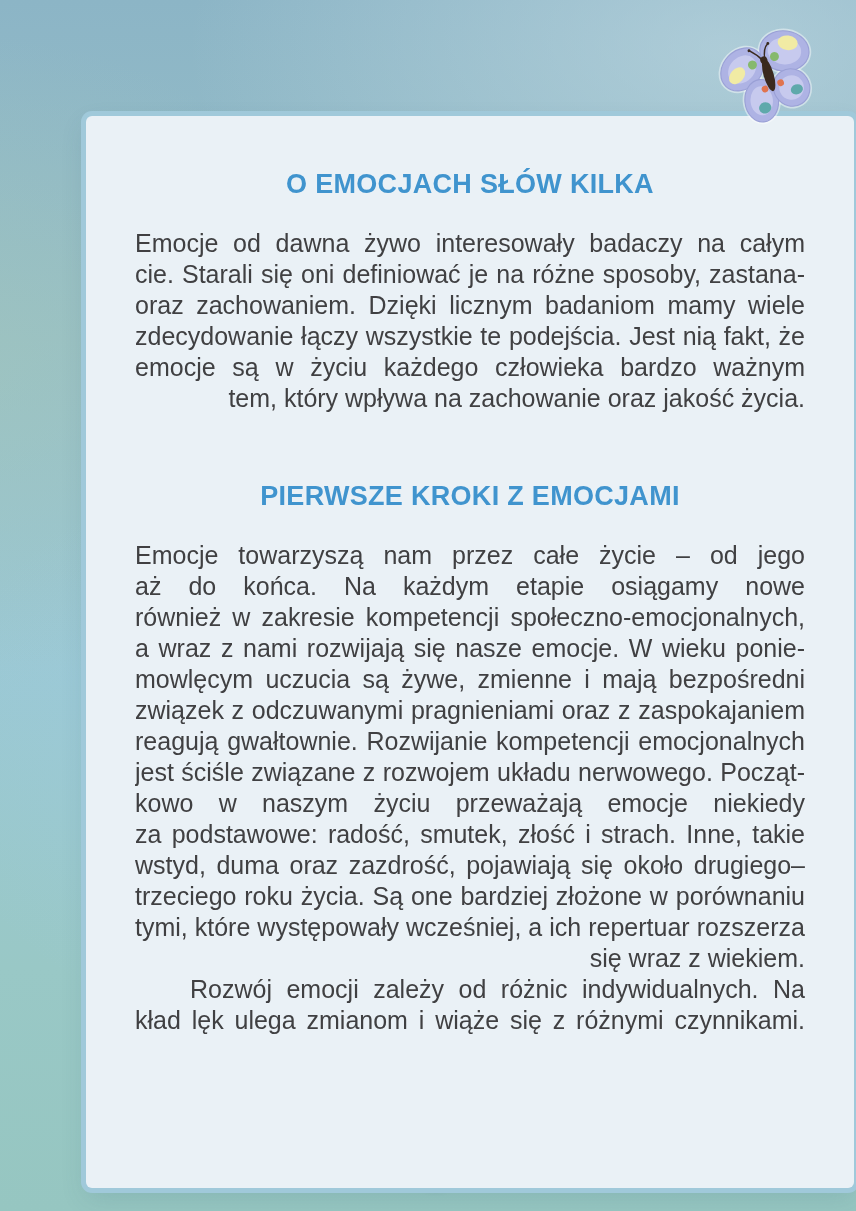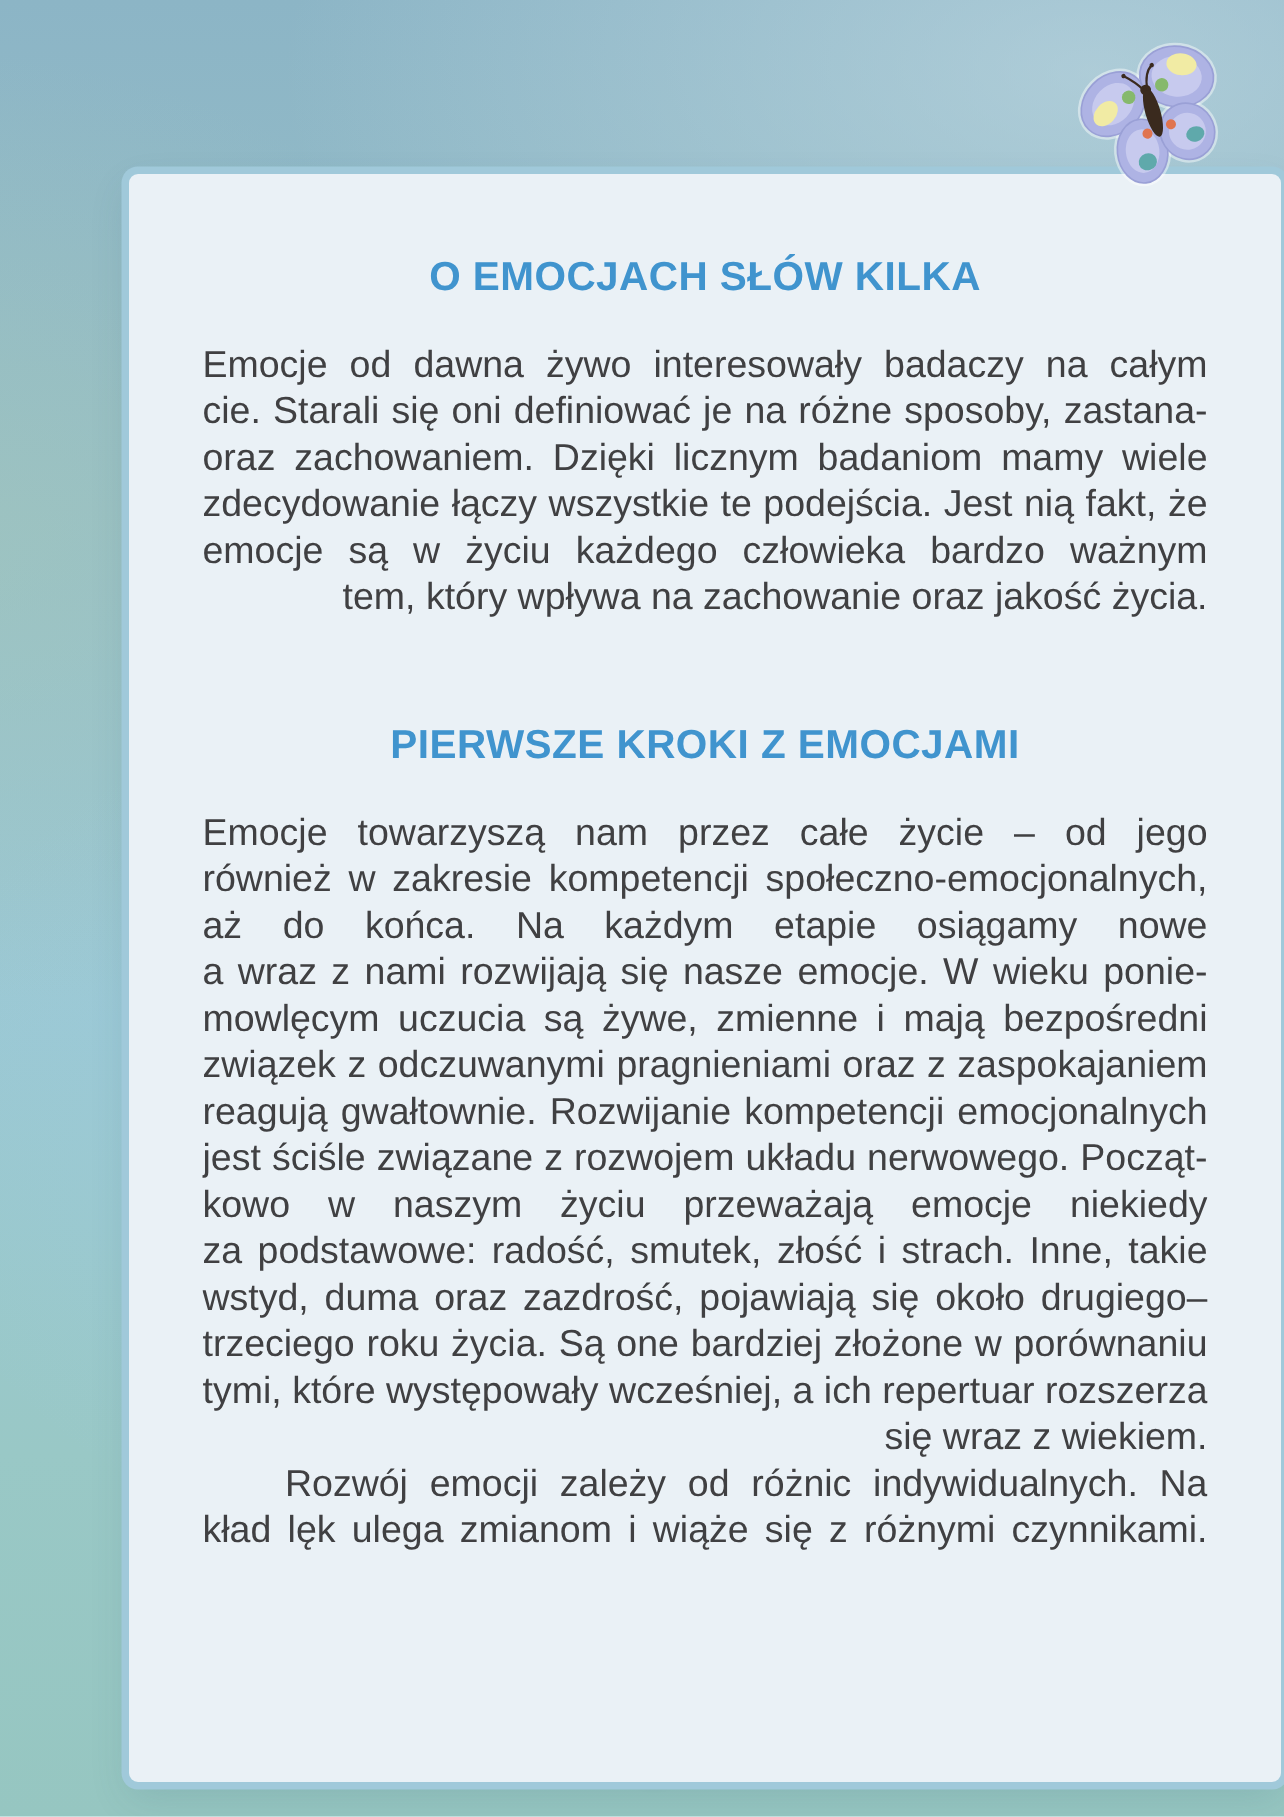--- a/index.html
+++ b/index.html
@@ -98,22 +98,22 @@
             <div class="line">oraz zachowaniem. Dzięki licznym badaniom mamy wiele defi-</div>
             <div class="line">zdecydowanie łączy wszystkie te podejścia. Jest nią fakt, że</div>
             <div class="line">emocje są w życiu każdego człowieka bardzo ważnym aspek-</div>
             <div class="line para-end">tem, który wpływa na zachowanie oraz jakość życia.</div>
           </div>
         </section>
         <section class="section">
           <h2 class="heading">PIERWSZE KROKI Z EMOCJAMI</h2>
           <div class="paragraph">
             <div class="line">Emocje towarzyszą nam przez całe życie – od jego początku</div>
+            <div class="line">aż do końca. Na każdym etapie osiągamy nowe umiejętności</div>
             <div class="line">również w zakresie kompetencji społeczno-emocjonalnych,</div>
-            <div class="line">aż do końca. Na każdym etapie osiągamy nowe umiejętności</div>
             <div class="line">a wraz z nami rozwijają się nasze emocje. W wieku ponie-</div>
             <div class="line">mowlęcym uczucia są żywe, zmienne i mają bezpośredni</div>
             <div class="line">związek z odczuwanymi pragnieniami oraz z zaspokajaniem</div>
             <div class="line">reagują gwałtownie. Rozwijanie kompetencji emocjonalnych</div>
             <div class="line">jest ściśle związane z rozwojem układu nerwowego. Począt-</div>
             <div class="line">kowo w naszym życiu przeważają emocje niekiedy uznawane</div>
             <div class="line">za podstawowe: radość, smutek, złość i strach. Inne, takie jak</div>
             <div class="line">wstyd, duma oraz zazdrość, pojawiają się około drugiego–</div>
             <div class="line">trzeciego roku życia. Są one bardziej złożone w porównaniu z</div>
             <div class="line">tymi, które występowały wcześniej, a ich repertuar rozszerza</div>

